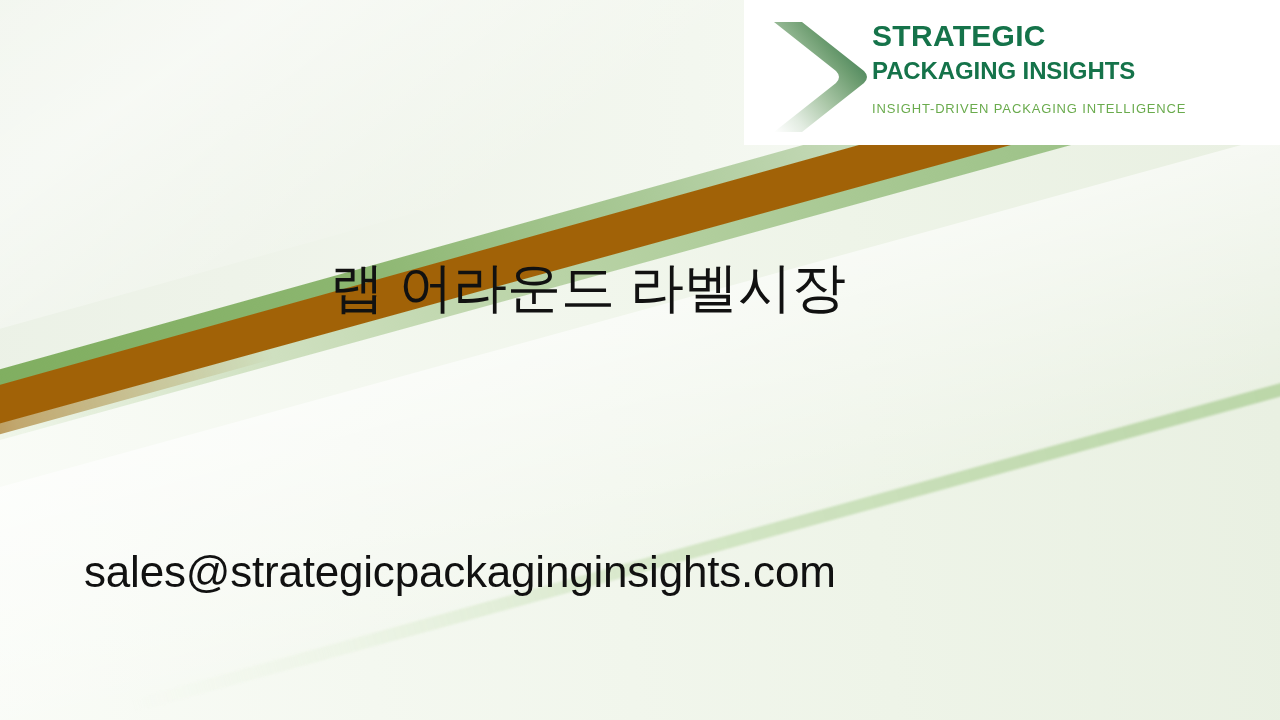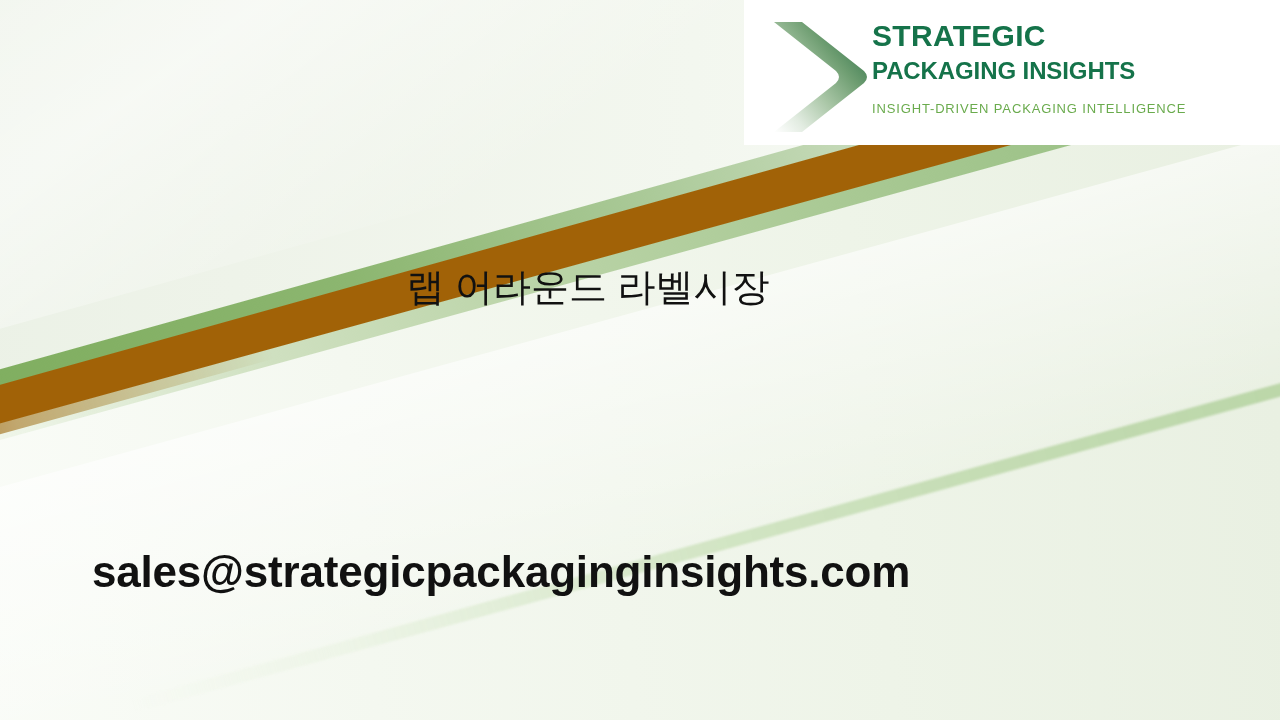--- a/index.html
+++ b/index.html
@@ -94,31 +94,31 @@
     font-size:13px;
     letter-spacing:0.85px;
     color:#6aab4d;
     white-space:nowrap;
   }
 
   
   .slide-title{
     position:absolute;left:0;top:258px;width:1176px;
     text-align:center;
-    font-size:38px;
+    font-size:54px;
     line-height:58px;
     color:#111111;
     font-weight:400;
   }
   .contact-email{
-    position:absolute;left:92px;top:546px;
+    position:absolute;left:84px;top:546px;
     font-size:44px;
     line-height:52px;
     color:#111111;
-    font-weight:700;
+    font-weight:400;
     letter-spacing:-0.2px;
     white-space:nowrap;
   }
 </style>
 </head>
 <body>
 
 <div id="slide">
 
   <div class="deco-layer">

